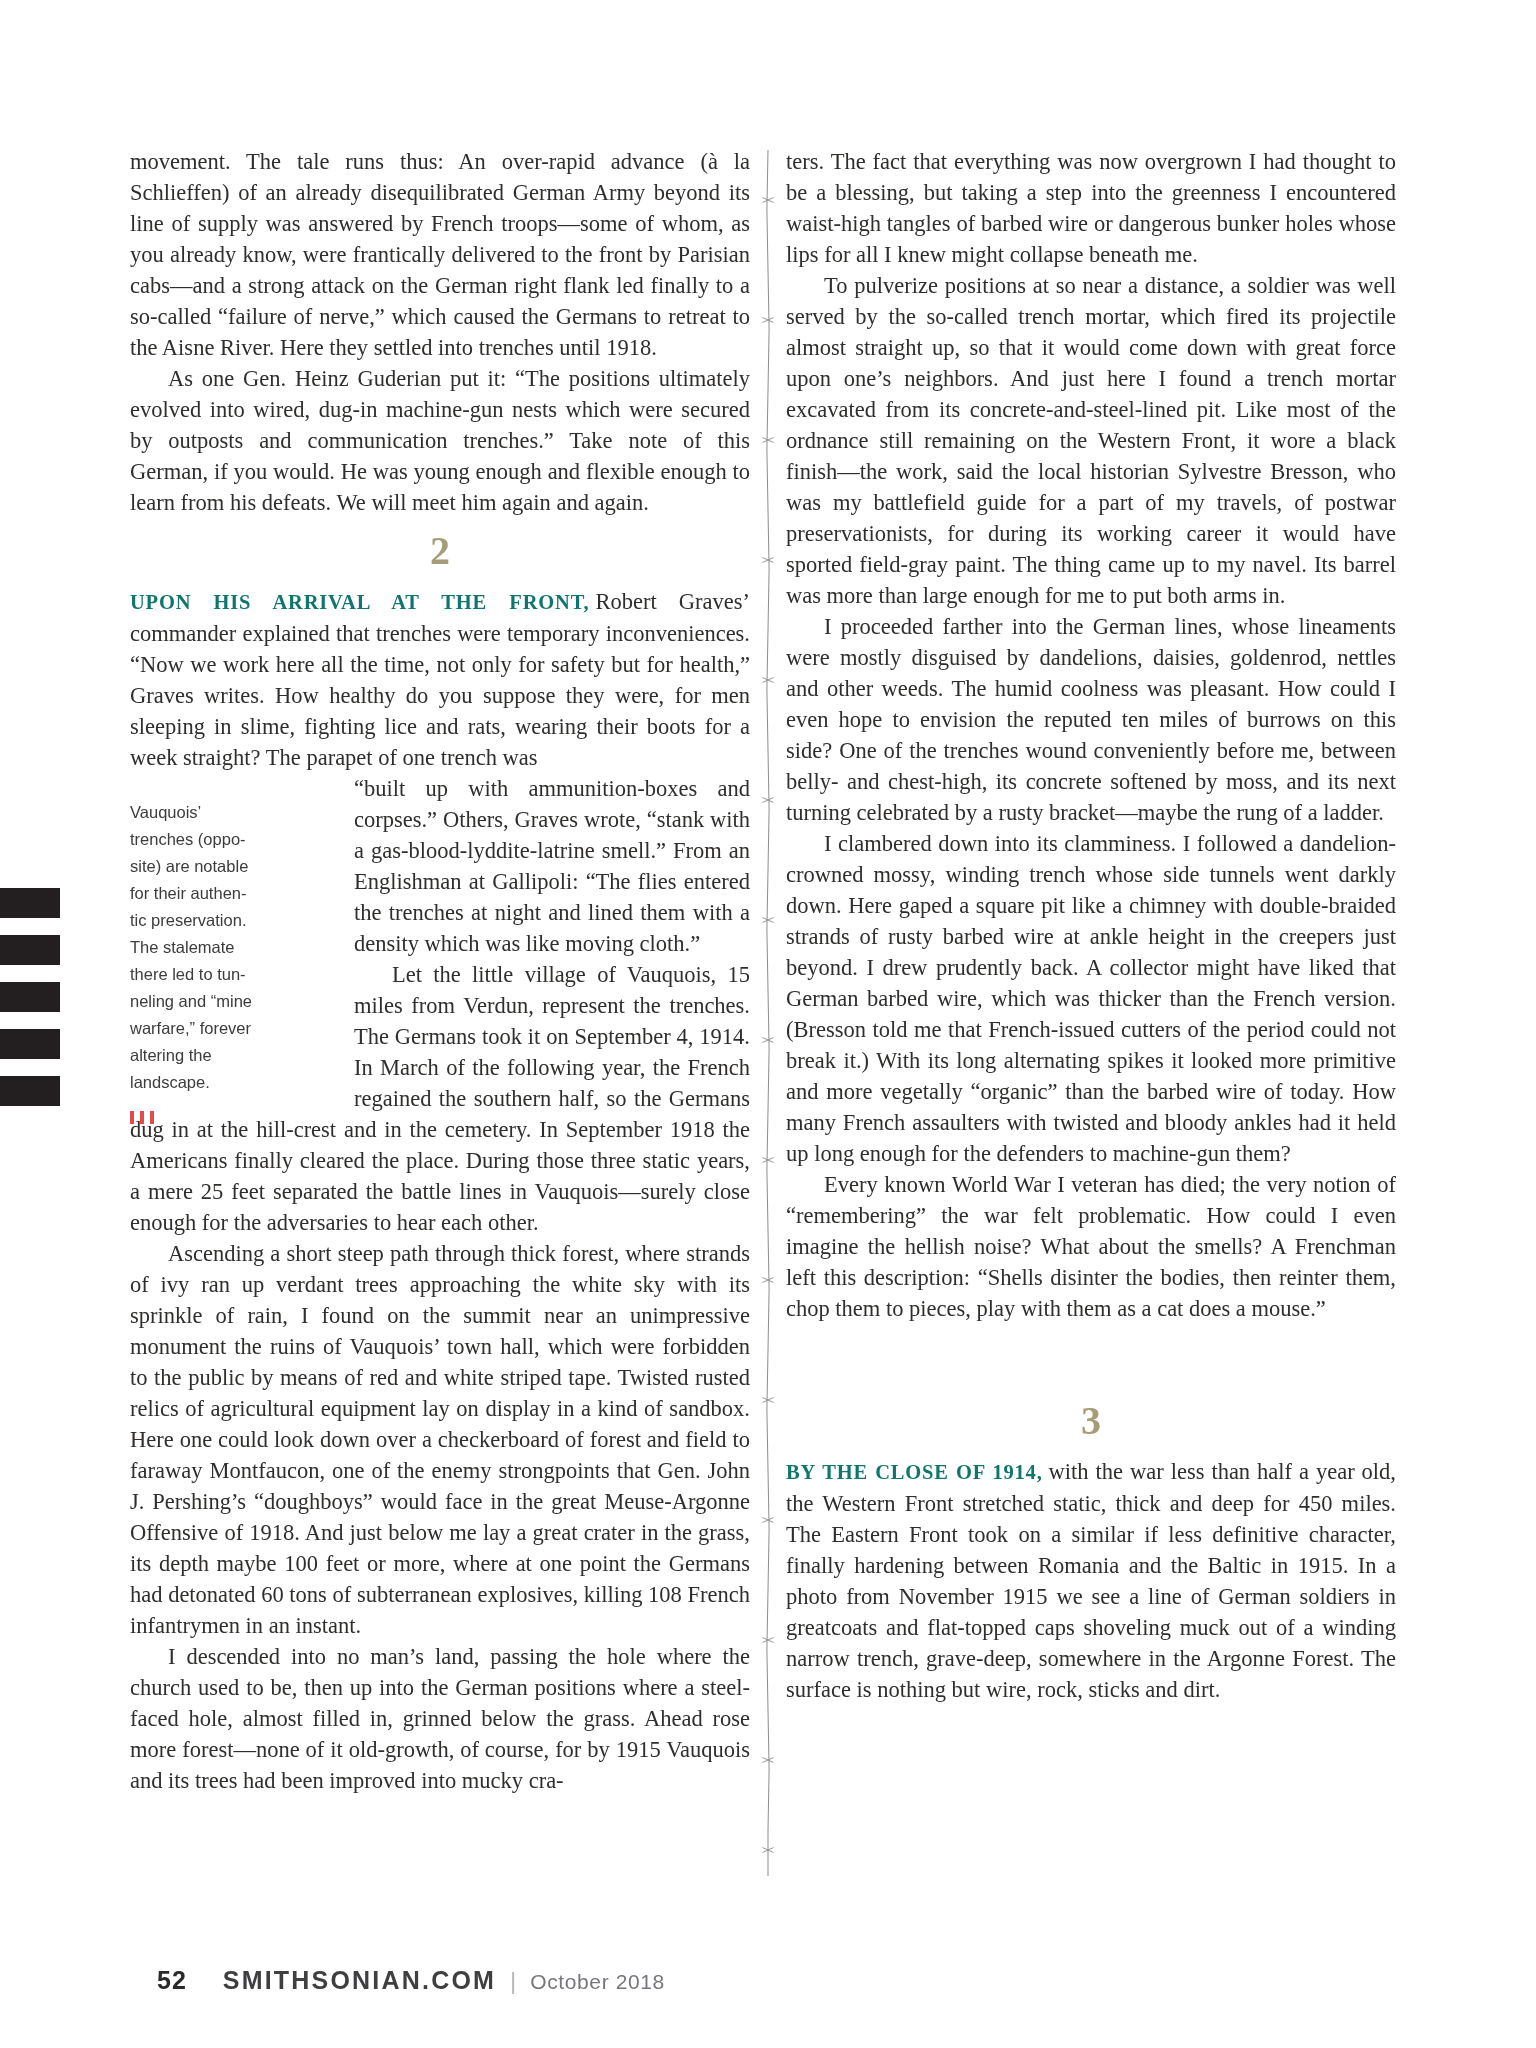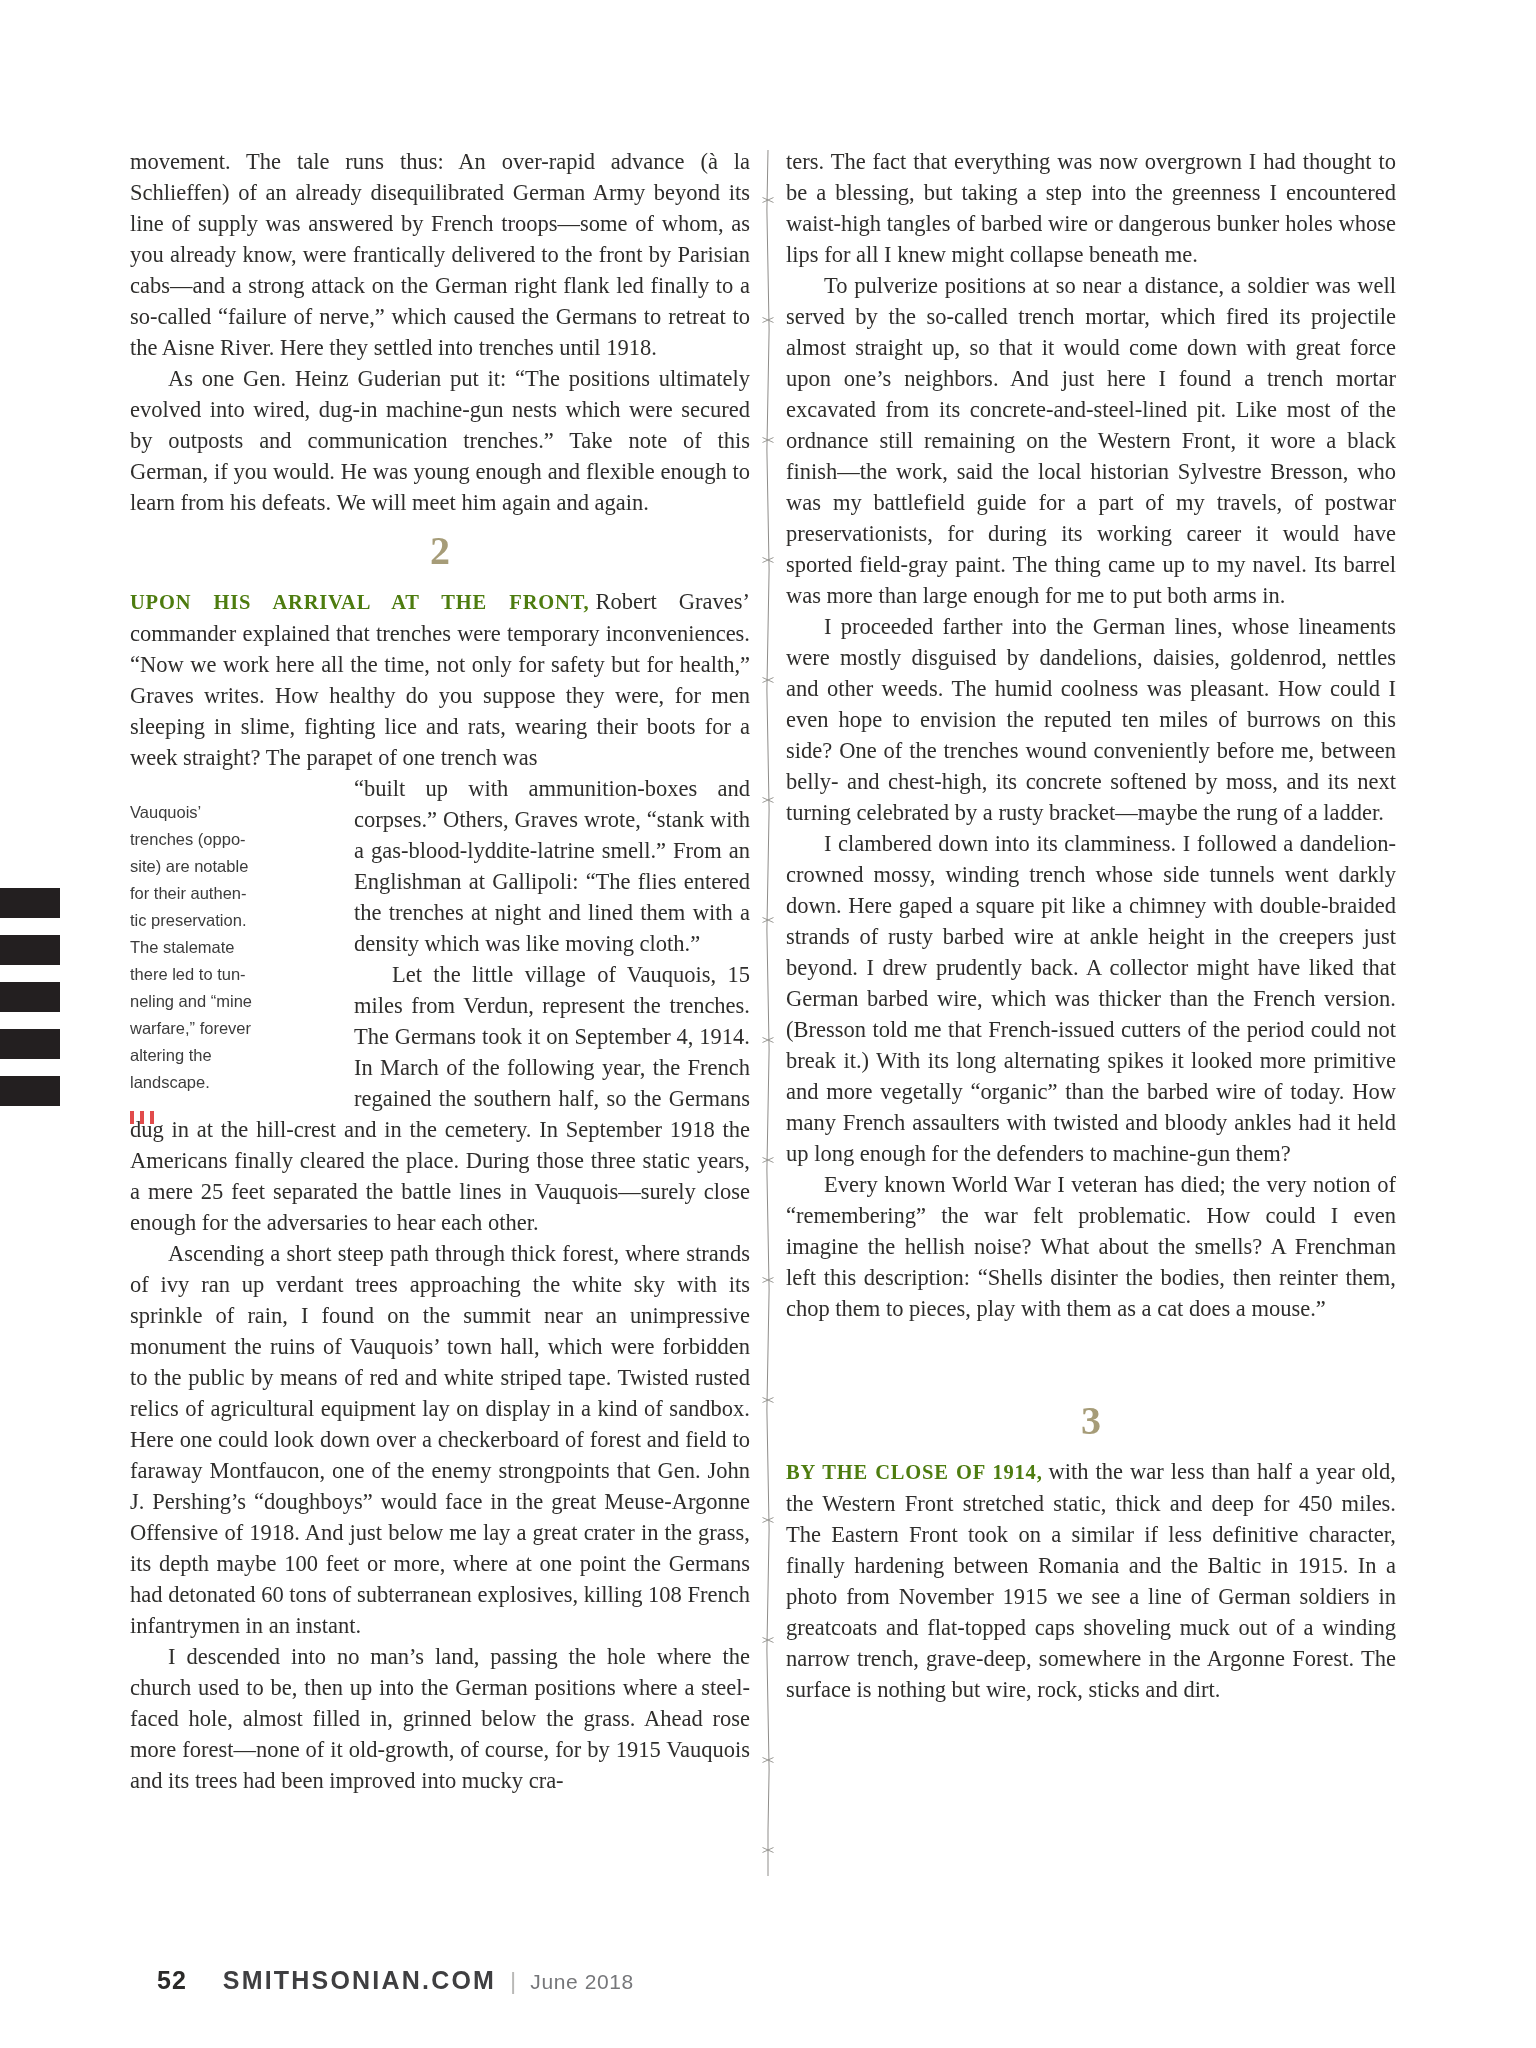--- a/index.html
+++ b/index.html
@@ -19,21 +19,21 @@
   .column p{margin:0;text-indent:38px;}
   .column p.no-indent{text-indent:0;}
   .section-head{
     text-align:center;font-weight:bold;
     font-size:40px;line-height:46px;
     color:#a69c78;text-indent:0;
     margin:10px 0 12px 0;
   }
   .section-head.deep{margin-top:74px;}
   .lead-in{
-    font-weight:bold;color:#4d7c0f;
+    font-weight:bold;color:#0f766e;
     font-size:20.5px;letter-spacing:0.8px;
     margin-right:6px;
   }
   
   .caption-float{
     float:left;width:224px;height:341px;box-sizing:border-box;
     padding-top:26px;
     font-family:"Liberation Sans", sans-serif;
     font-size:16.5px;line-height:27px;color:#3c3c3c;
     text-align:left;text-indent:0;
@@ -110,14 +110,14 @@
   <p>I clambered down into its clamminess. I followed a dandelion-crowned mossy, winding trench whose side tunnels went darkly down. Here gaped a square pit like a chimney with double-braided strands of rusty barbed wire at ankle height in the creepers just beyond. I drew prudently back. A collector might have liked that German barbed wire, which was thicker than the French version. (Bresson told me that French-issued cutters of the period could not break it.) With its long alternating spikes it looked more primitive and more vegetally “organic” than the barbed wire of today. How many French assaulters with twisted and bloody ankles had it held up long enough for the defenders to machine-gun them?</p>
   <p>Every known World War I veteran has died; the very notion of “remembering” the war felt problematic. How could I even imagine the hellish noise? What about the smells? A Frenchman left this description: “Shells disinter the bodies, then reinter them, chop them to pieces, play with them as a cat does a mouse.”</p>
   <div class="section-head deep">3</div>
   <p class="no-indent"><span class="lead-in">BY THE CLOSE OF 1914,</span><span>with the war less than half a year old, the Western Front stretched static, thick and deep for 450 miles. The Eastern Front took on a similar if less definitive character, finally hardening between Romania and the Baltic in 1915. In a photo from November 1915 we see a line of German soldiers in greatcoats and flat-topped caps shoveling muck out of a winding narrow trench, grave-deep, somewhere in the Argonne Forest. The surface is nothing but wire, rock, sticks and dirt.</span></p>
 </div>
 
 <div class="footer">
   <span class="pagenum">52</span>
   <span class="site">SMITHSONIAN.COM</span>
   <span class="sep">|</span>
-  <span class="issue">June 2018</span>
+  <span class="issue">October 2018</span>
 </div>
 
 </body></html>

